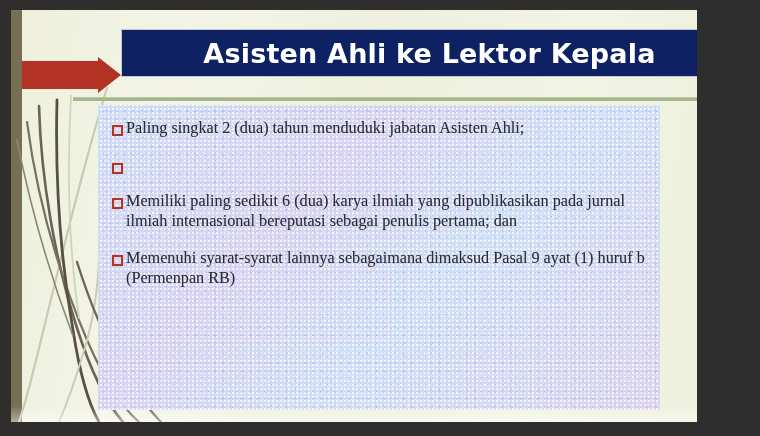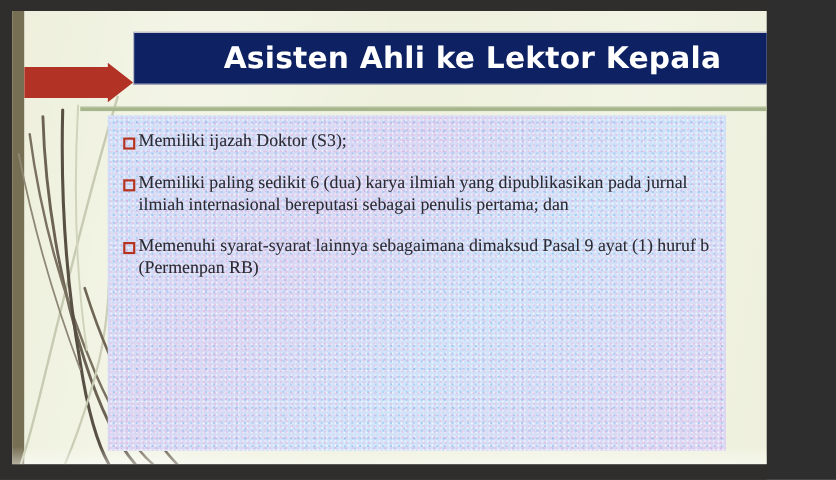--- a/index.html
+++ b/index.html
@@ -217,24 +217,27 @@
       <span id="title-text">Asisten Ahli ke Lektor Kepala</span>
     </div>
 
     <div id="title-rule"></div>
 
     <div id="content-panel">
       <div id="content-texture"></div>
 
       <div id="bullet-list">
 
-
-        <div class="bullet-item">
-          <span class="bullet-marker"></span>
-          <span class="bullet-text">Memiliki ijazah Doktor (S3);</span>
+        <div class="bullet-item">
+          <span class="bullet-marker"></span>
+          <span class="bullet-text">Paling singkat 2 (dua) tahun menduduki jabatan Asisten Ahli;</span>
+        </div>
+
+        <div class="bullet-item">
+          <span class="bullet-marker"></span>
         </div>
 
         <div class="bullet-item">
           <span class="bullet-marker"></span>
           <span class="bullet-text">Memiliki paling sedikit 6 (dua) karya ilmiah yang dipublikasikan pada jurnal ilmiah internasional bereputasi sebagai penulis pertama; dan</span>
         </div>
 
         <div class="bullet-item">
           <span class="bullet-marker"></span>
           <span class="bullet-text">Memenuhi syarat-syarat lainnya sebagaimana dimaksud Pasal 9 ayat (1) huruf b (Permenpan RB)</span>

